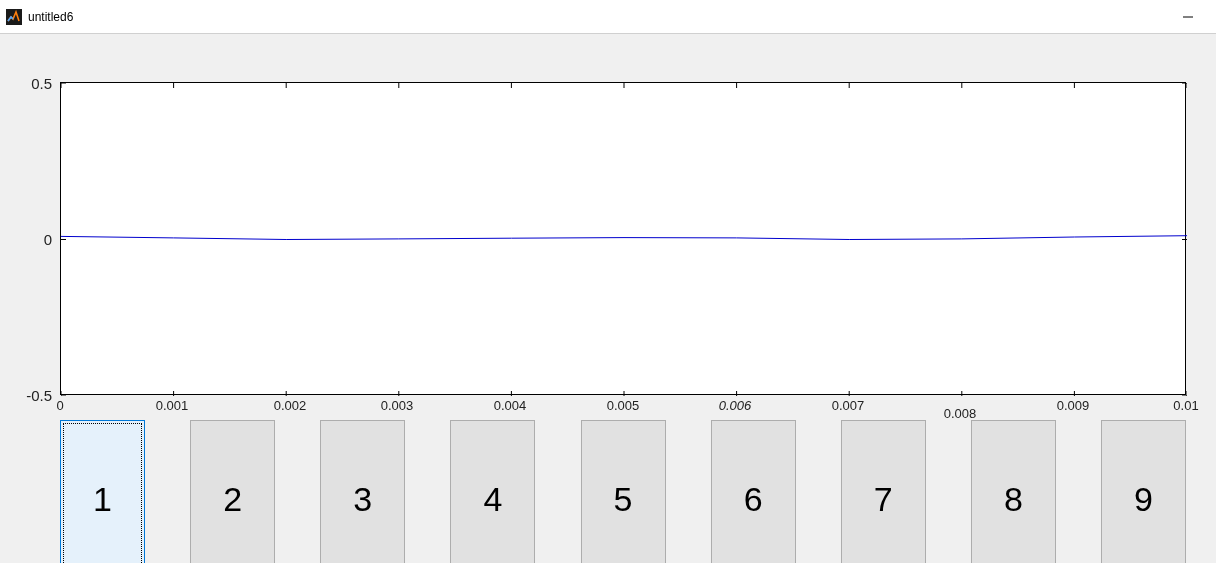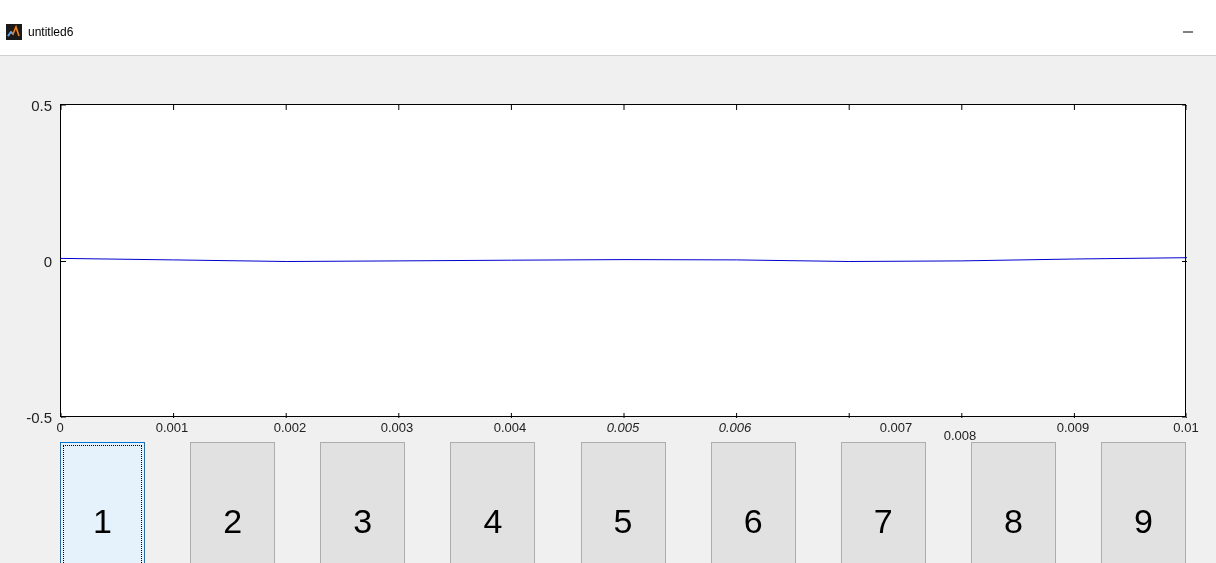--- a/index.html
+++ b/index.html
@@ -1,27 +1,26 @@
 <!DOCTYPE html>
 <html><head>
   <meta charset="utf-8">
   <style>
     * { box-sizing: border-box; margin: 0; padding: 0; }
     html, body { width: 1216px; height: 563px; overflow: hidden; }
     body { font-family: "Segoe UI", Arial, sans-serif; background: #fff; }
 
     
     .titlebar {
-      height: 48px;
+      height: 34px;
       display: flex;
       align-items: center;
       padding: 16px 6px;
       background: #fff;
       border-bottom: 1px solid #d0d0d0;
-      margin-top: 8px;
     }
     .titlebar .app-icon {
       width: 16px; height: 16px;
       margin-right: 6px;
       flex-shrink: 0;
     }
     .titlebar .title-text {
       font-size: 12px;
       color: #000;
       flex: 1;
@@ -123,23 +122,23 @@
 
   <div class="ytick" style="left:12px; top:41px;">0.5</div>
   <div class="ytick" style="left:12px; top:197px;">0</div>
   <div class="ytick" style="left:12px; top:353px;">-0.5</div>
 
   <div class="xtick" style="left:60px;  top:364px;">0</div>
   <div class="xtick" style="left:172px; top:364px;">0.001</div>
   <div class="xtick" style="left:290px; top:364px;">0.002</div>
   <div class="xtick" style="left:397px; top:364px;">0.003</div>
   <div class="xtick" style="left:510px; top:364px;">0.004</div>
-  <div class="xtick" style="left:623px; top:364px;font-style:italic;">0.005</div>
+  <div class="xtick" style="left:623px; top:364px;">0.005</div>
   <div class="xtick" style="left:735px; top:364px;font-style:italic;">0.006</div>
-  <div class="xtick" style="left:896px; top:364px;">0.007</div>
+  <div class="xtick" style="left:848px; top:364px;">0.007</div>
   <div class="xtick" style="left:960px; top:364px;margin-top:8px;">0.008</div>
   <div class="xtick" style="left:1073px;top:364px;">0.009</div>
   <div class="xtick" style="left:1186px;top:364px;">0.01</div>
 
   <div class="axes">
     <svg id="axes-svg" width="1126" height="313" viewBox="0 0 1126 313">
         <line x1="0" x2="0" y1="0" y2="5" stroke="#000" stroke-width="1"></line>
         <line x1="0" x2="0" y1="313" y2="308" stroke="#000" stroke-width="1"></line>
         <line x1="112.60000000000001" x2="112.60000000000001" y1="0" y2="5" stroke="#000" stroke-width="1"></line>
         <line x1="112.60000000000001" x2="112.60000000000001" y1="313" y2="308" stroke="#000" stroke-width="1"></line>

